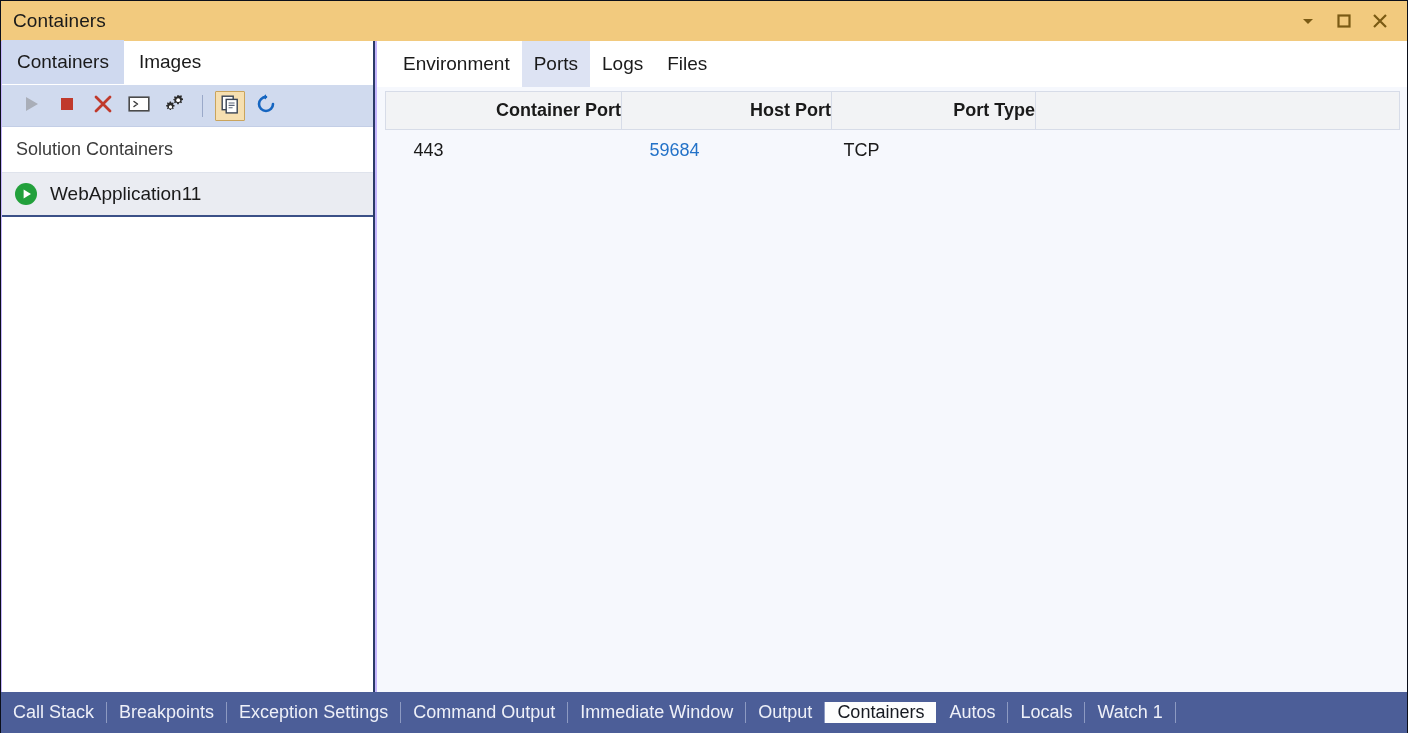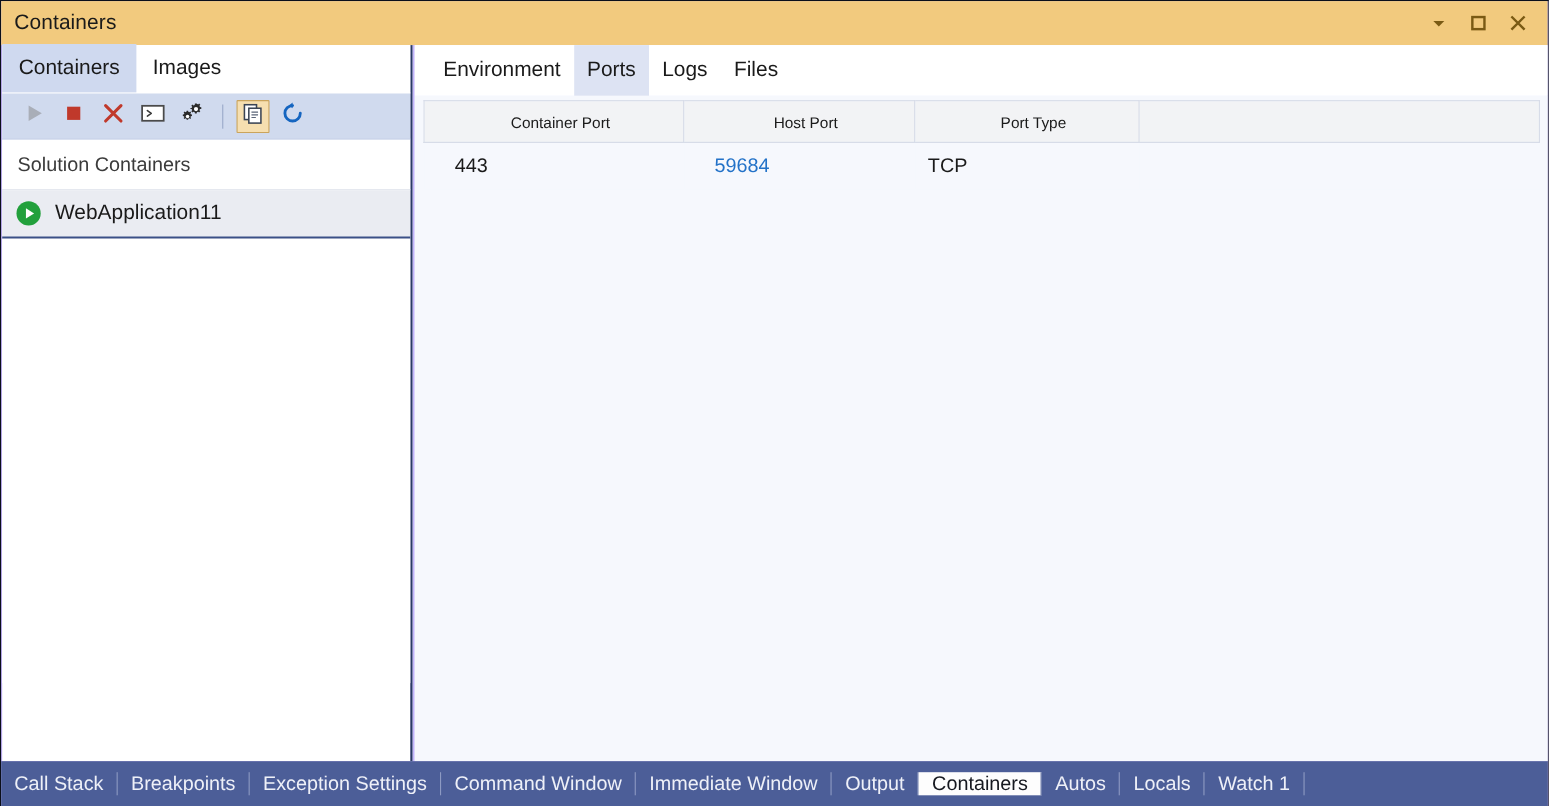--- a/index.html
+++ b/index.html
@@ -183,24 +183,24 @@
   .port-table {
     width: 1014px;
     border-collapse: collapse;
     table-layout: fixed;
   }
   .port-table thead th {
     height: 38px;
     background: #f2f3f5;
     border: 1px solid #d7dce8;
     border-left: none;
-    font-weight: normal;
-    font-size: 14px;
-    color: #1a1a1a;
-    text-align: center;
+    font-weight: bold;
+    font-size: 18px;
+    color: #1a1a1a;
+    text-align: right;
     padding-left: 12px;
     white-space: nowrap;
   }
   .port-table thead th:first-child { border-left: 1px solid #d7dce8; }
 
   .col-container { width: 236px; }
   .col-host { width: 210px; }
   .col-type { width: 204px; }
   .col-blank { width: 364px; }
 
@@ -405,21 +405,21 @@
     <div class="btab">
       <span>Call Stack</span>
     </div>
     <div class="btab">
       <span>Breakpoints</span>
     </div>
     <div class="btab">
       <span>Exception Settings</span>
     </div>
     <div class="btab">
-      <span>Command Window</span>
+      <span>Command Output</span>
     </div>
     <div class="btab">
       <span>Immediate Window</span>
     </div>
     <div class="btab">
       <span>Output</span>
     </div>
     <div class="btab active">
       <span>Containers</span>
     </div>

